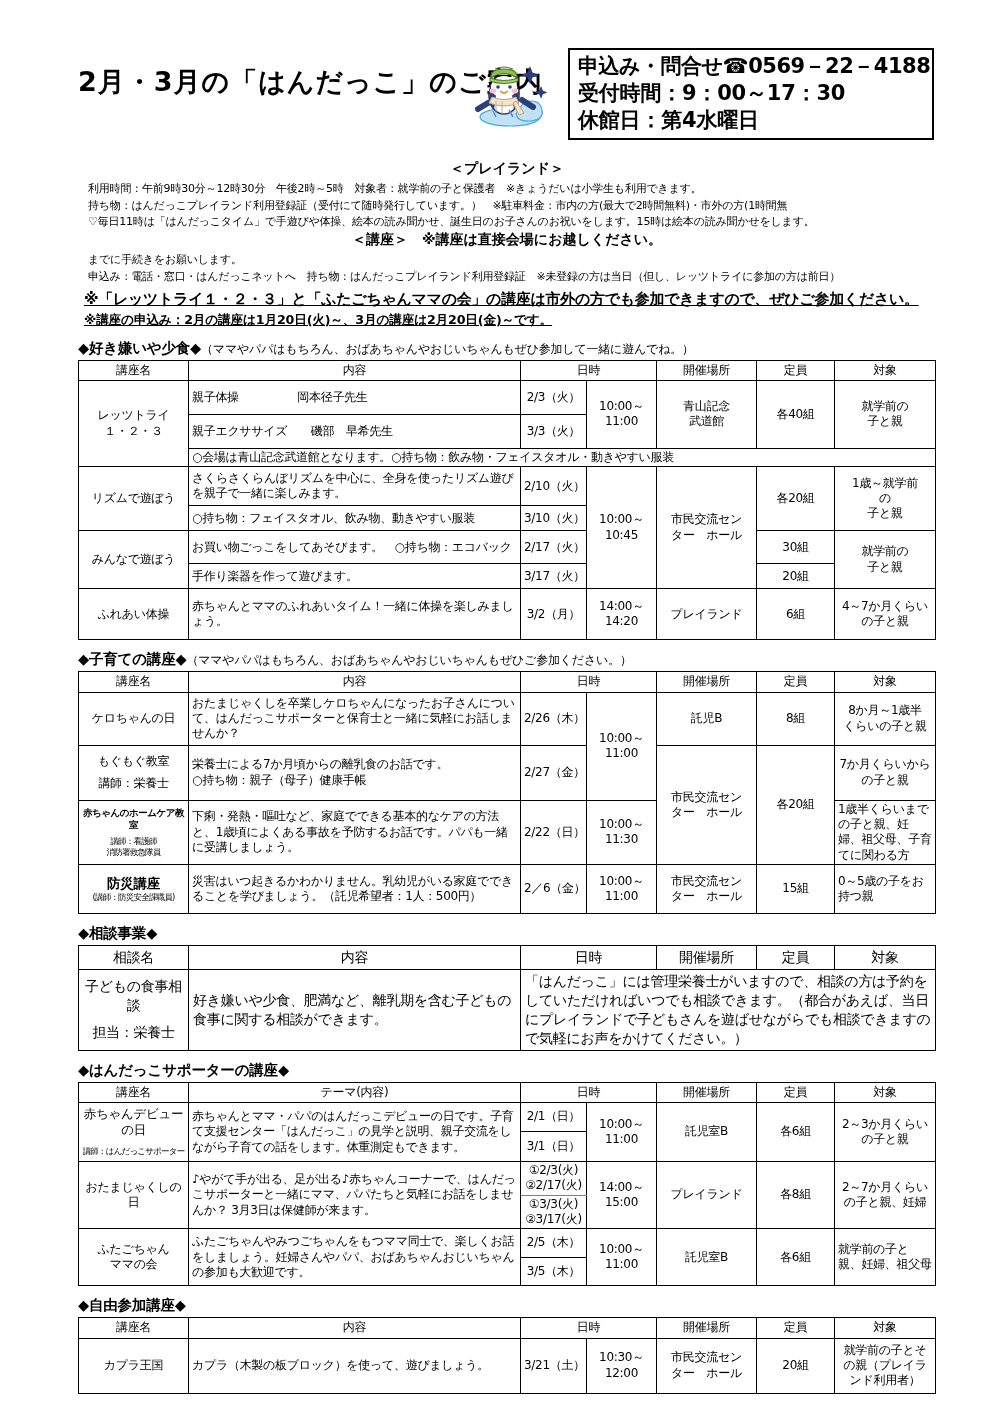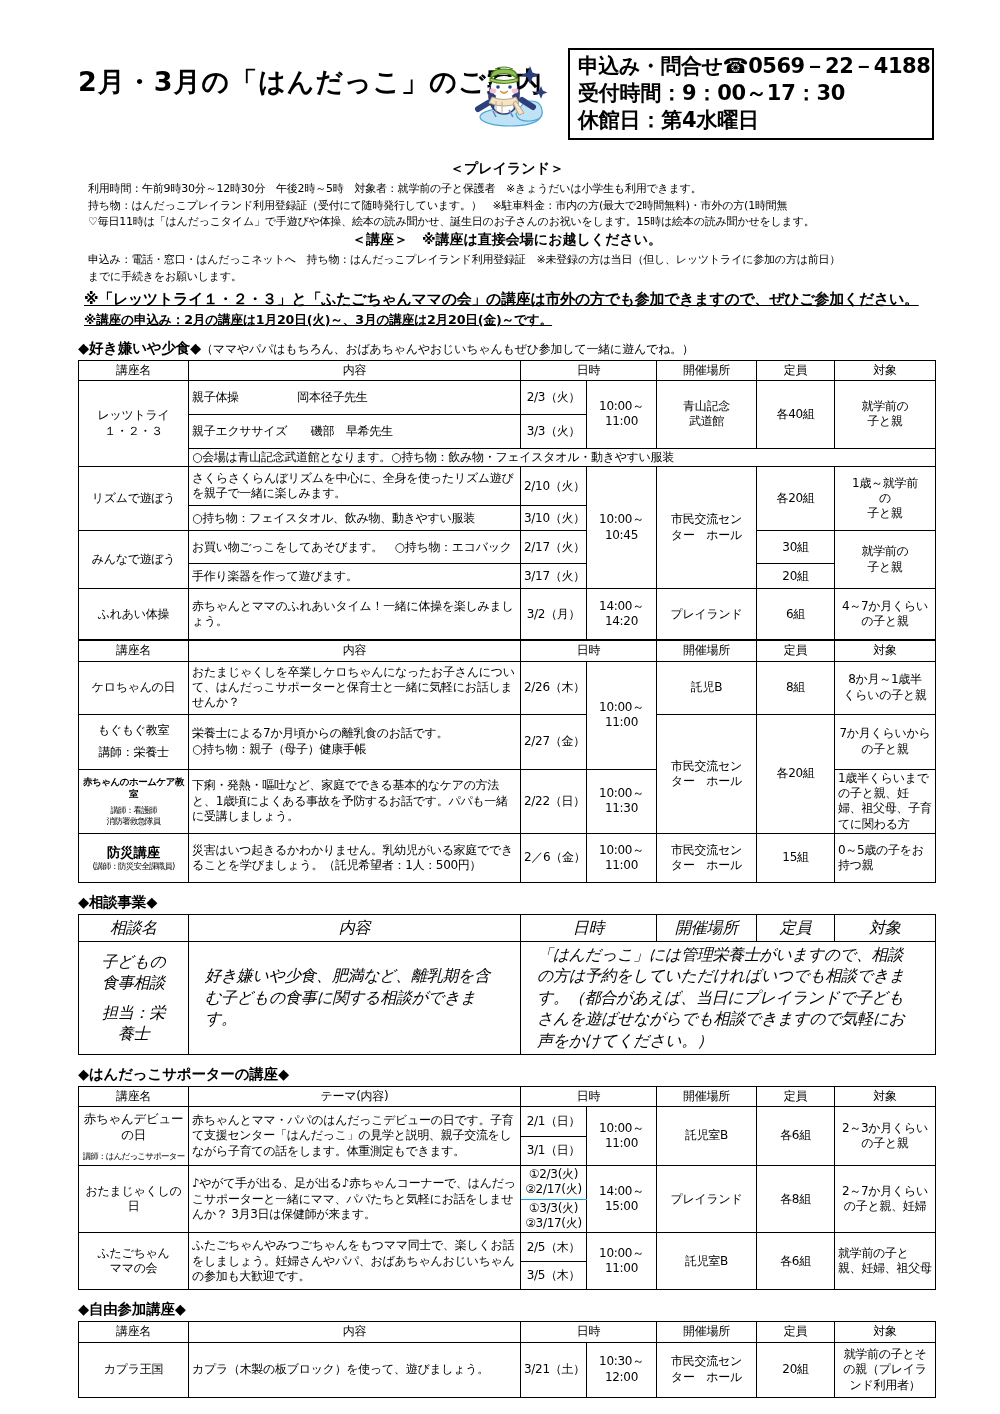--- a/index.html
+++ b/index.html
@@ -79,22 +79,22 @@
   .nm-xs{font-size:8.5px;letter-spacing:-0.8px;}
   .note-row td{font-size:12.2px;padding:3px 4px;border-radius:7px;}
   .tl{text-align:left;}
   .tiny{font-size:10.5px;letter-spacing:-0.5px;}
   .lh-tight{line-height:1.22;}
   .circnum{font-size:11.5px;}
 
   
   table.consult{border-collapse:collapse;margin:0 0 0 78px;width:857px;table-layout:fixed;}
   table.consult td,table.consult th{
-    border:1px solid #000;font-size:16px;padding:2px 16px;vertical-align:middle;
-    line-height:1.35;font-weight:normal;letter-spacing:-0.3px;font-style:italic;
+    border:1px solid #000;font-size:14px;padding:2px 4px;vertical-align:middle;
+    line-height:1.35;font-weight:normal;letter-spacing:-0.3px;
   }
   table.consult thead th{text-align:center;}
 </style>
 </head>
 <body>
 
 <div class="page">
 
   <div class="header">
     <div class="title">2月・3月の「はんだっこ」のご案内</div>
@@ -130,22 +130,22 @@
       <div class="contact-line">休館日：第4水曜日</div>
     </div>
   </div>
 
   <div class="intro">
     <div class="sec-label">＜プレイランド＞</div>
     <p class="ind">利用時間：午前9時30分～12時30分　午後2時～5時　対象者：就学前の子と保護者　※きょうだいは小学生も利用できます。</p>
     <p class="ind">持ち物：はんだっこプレイランド利用登録証（受付にて随時発行しています。）　※駐車料金：市内の方(最大で2時間無料)・市外の方(1時間無</p>
     <p class="ind">♡毎日11時は「はんだっこタイム」で手遊びや体操、絵本の読み聞かせ、誕生日のお子さんのお祝いをします。15時は絵本の読み聞かせをします。</p>
     <div class="sec-label cls">＜講座＞　※講座は直接会場にお越しください。</div>
+    <p class="ind">までに手続きをお願いします。</p>
     <p class="ind">申込み：電話・窓口・はんだっこネットへ　持ち物：はんだっこプレイランド利用登録証　※未登録の方は当日（但し、レッツトライに参加の方は前日）</p>
-    <p class="ind">までに手続きをお願いします。</p>
     <div class="u-note">※「レッツトライ１・２・３」と「ふたごちゃんママの会」の講座は市外の方でも参加できますので、ぜひご参加ください。</div>
     <div class="u-note2">※講座の申込み：2月の講座は1月20日(火)～、3月の講座は2月20日(金)～です。</div>
   </div>
 
   <div class="group-title"><b>◆好き嫌いや少食◆</b><span class="paren">（ママやパパはもちろん、おばあちゃんやおじいちゃんもぜひ参加して一緒に遊んでね。）</span></div>
   <table class="sched">
     <colgroup>
       <col style="width:110px">
         <col style="width:332px">
         <col style="width:66px">
@@ -243,20 +243,21 @@
         <td class="c-place">プレイランド</td>
         <td class="c-cap">6組</td>
         <td class="c-target">
           <div>4～7か月くらい</div>
           <div>の子と親</div>
         </td>
       </tr>
     </tbody>
   </table>
 
+  <div class="group-title"><b>◆子育ての講座◆</b><span class="paren">（ママやパパはもちろん、おばあちゃんやおじいちゃんもぜひご参加ください。）</span></div>
   <table class="sched">
     <colgroup>
       <col style="width:110px">
         <col style="width:332px">
         <col style="width:66px">
         <col style="width:70px">
       <col style="width:100px">
         <col style="width:78px">
         <col style="width:101px">
     </colgroup>

